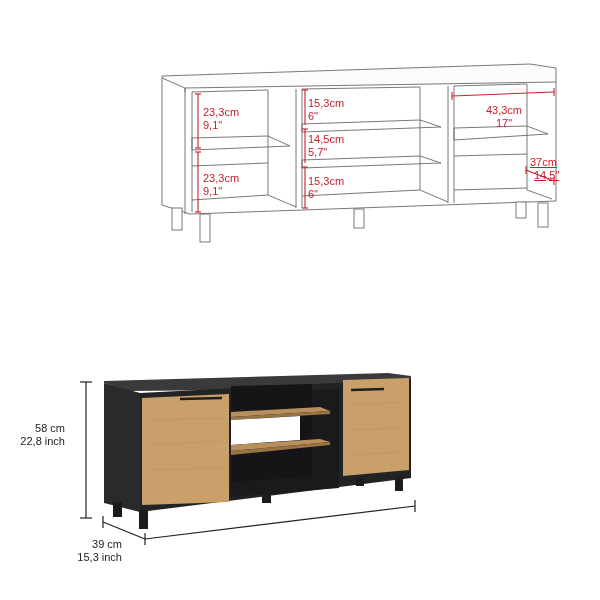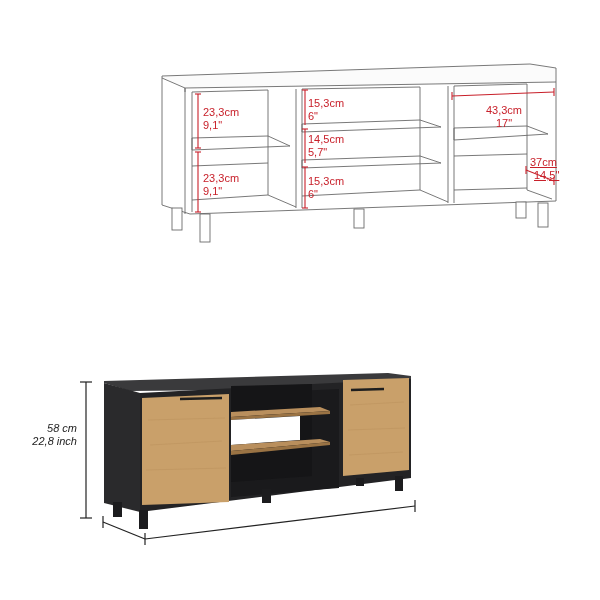--- a/index.html
+++ b/index.html
@@ -163,17 +163,21 @@
       <line x1="349" y1="455" x2="403" y2="452"></line>
     </g>
 
     <rect x="113" y="502" width="9" height="15" fill="#1c1c1e"></rect>
     <rect x="139" y="510" width="9" height="19" fill="#1c1c1e"></rect>
     <rect x="262" y="489" width="9" height="14" fill="#1c1c1e"></rect>
     <rect x="356" y="478" width="8" height="8" fill="#1c1c1e"></rect>
     <rect x="395" y="476" width="8" height="15" fill="#1c1c1e"></rect>
   </svg>
 
-  <div class="lbl blk right" style="left:32px;top:422px;width:45px;font-style:italic;">
+  <div class="lbl blk right" style="left:20px;top:422px;width:45px;">
     <div>58 cm</div>
     <div>22,8 inch</div>
+  </div>
+  <div class="lbl blk right" style="left:55px;top:538px;width:67px;">
+    <div>39 cm</div>
+    <div>15,3 inch</div>
   </div>
 </div>
 
 </body></html>

